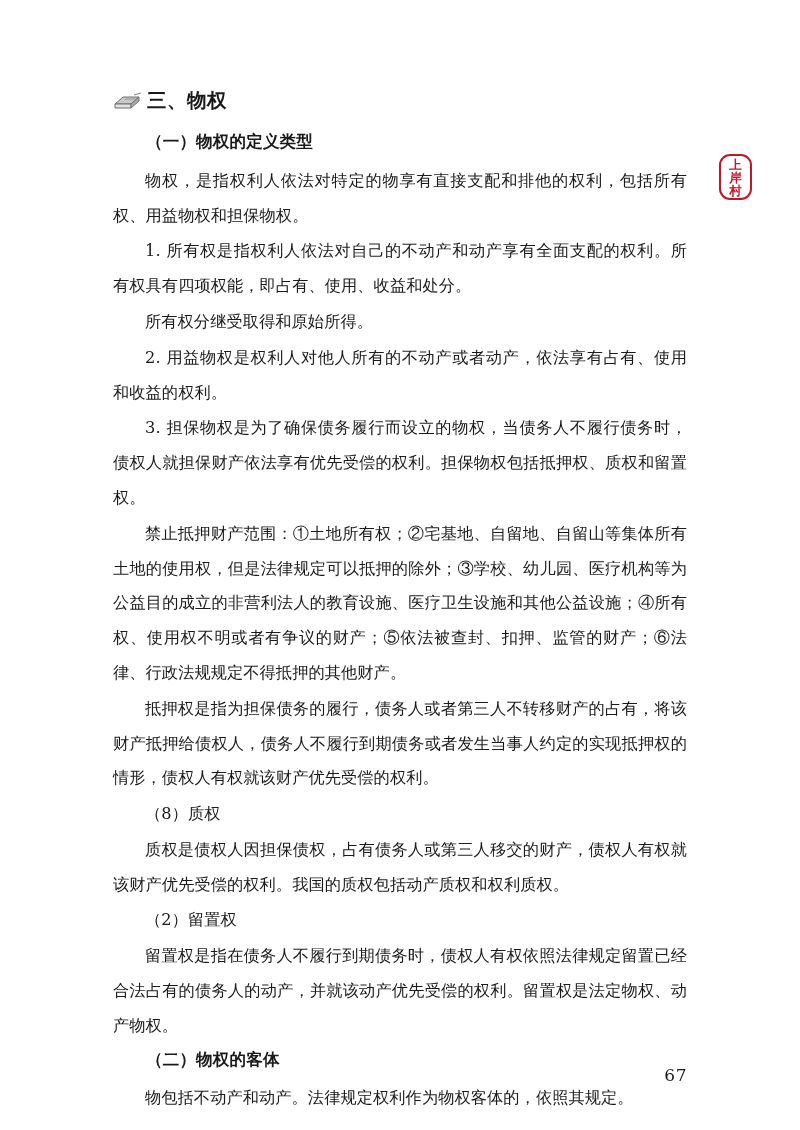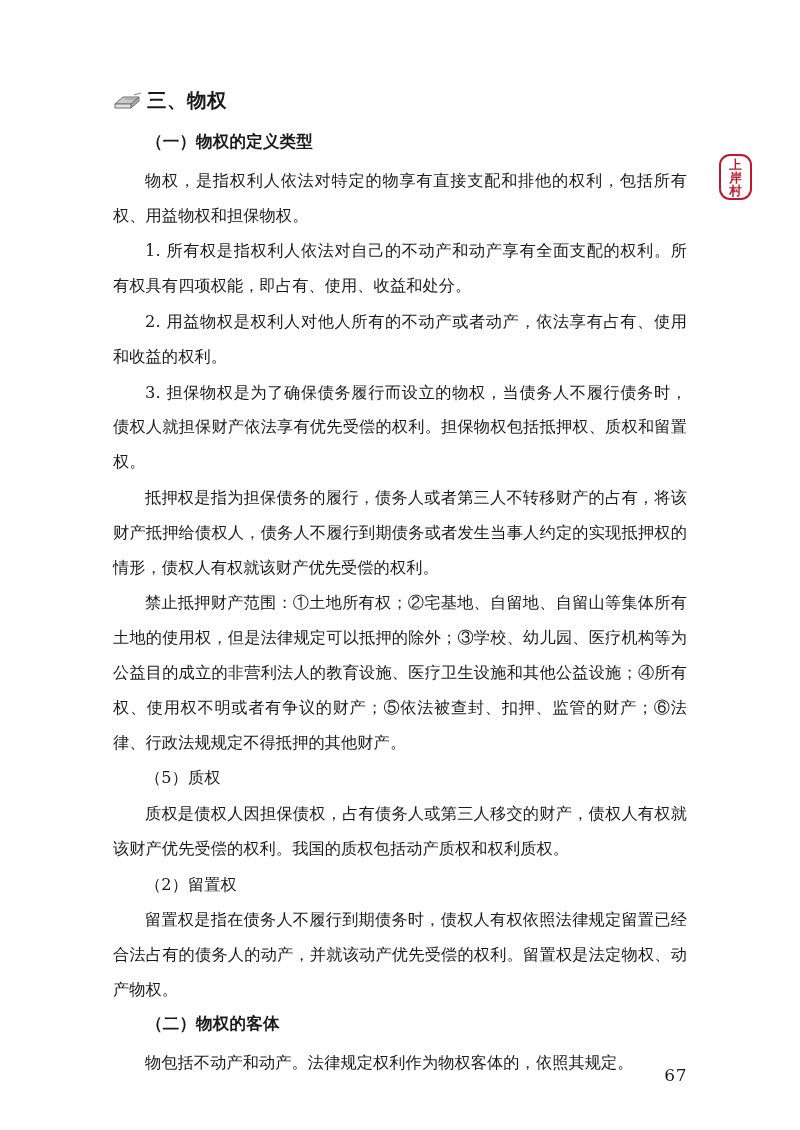--- a/index.html
+++ b/index.html
@@ -148,25 +148,26 @@
           <path d="M21 4 L28 2" stroke="#8e8e8e" stroke-width="1.2"></path>
         </svg>
       </span>
       <span class="section-heading-text">三、物权</span>
     </div>
 
     <div class="sub-heading">（一）物权的定义类型</div>
 
     <p class="body">物权，是指权利人依法对特定的物享有直接支配和排他的权利，包括所有权、用益物权和担保物权。</p>
     <p class="body">1. 所有权是指权利人依法对自己的不动产和动产享有全面支配的权利。所有权具有四项权能，即占有、使用、收益和处分。</p>
+    <p class="body">所有权分继受取得和原始所得。</p>
     <p class="body">2. 用益物权是权利人对他人所有的不动产或者动产，依法享有占有、使用和收益的权利。</p>
     <p class="body">3. 担保物权是为了确保债务履行而设立的物权，当债务人不履行债务时，债权人就担保财产依法享有优先受偿的权利。担保物权包括抵押权、质权和留置权。</p>
+    <p class="body">禁止抵押财产范围：①土地所有权；②宅基地、自留地、自留山等集体所有土地的使用权，但是法律规定可以抵押的除外；③学校、幼儿园、医疗机构等为公益目的成立的非营利法人的教育设施、医疗卫生设施和其他公益设施；④所有权、使用权不明或者有争议的财产；⑤依法被查封、扣押、监管的财产；⑥法律、行政法规规定不得抵押的其他财产。</p>
     <p class="body">抵押权是指为担保债务的履行，债务人或者第三人不转移财产的占有，将该财产抵押给债权人，债务人不履行到期债务或者发生当事人约定的实现抵押权的情形，债权人有权就该财产优先受偿的权利。</p>
-    <p class="body">禁止抵押财产范围：①土地所有权；②宅基地、自留地、自留山等集体所有土地的使用权，但是法律规定可以抵押的除外；③学校、幼儿园、医疗机构等为公益目的成立的非营利法人的教育设施、医疗卫生设施和其他公益设施；④所有权、使用权不明或者有争议的财产；⑤依法被查封、扣押、监管的财产；⑥法律、行政法规规定不得抵押的其他财产。</p>
-    <p class="body label-line">（5）质权</p>
+    <p class="body label-line">（8）质权</p>
     <p class="body">质权是债权人因担保债权，占有债务人或第三人移交的财产，债权人有权就该财产优先受偿的权利。我国的质权包括动产质权和权利质权。</p>
     <p class="body label-line">（2）留置权</p>
     <p class="body">留置权是指在债务人不履行到期债务时，债权人有权依照法律规定留置已经合法占有的债务人的动产，并就该动产优先受偿的权利。留置权是法定物权、动产物权。</p>
 
     <div class="sub-heading tight-top">（二）物权的客体</div>
 
     <p class="body">物包括不动产和动产。法律规定权利作为物权客体的，依照其规定。</p>
 
   </div>
 

